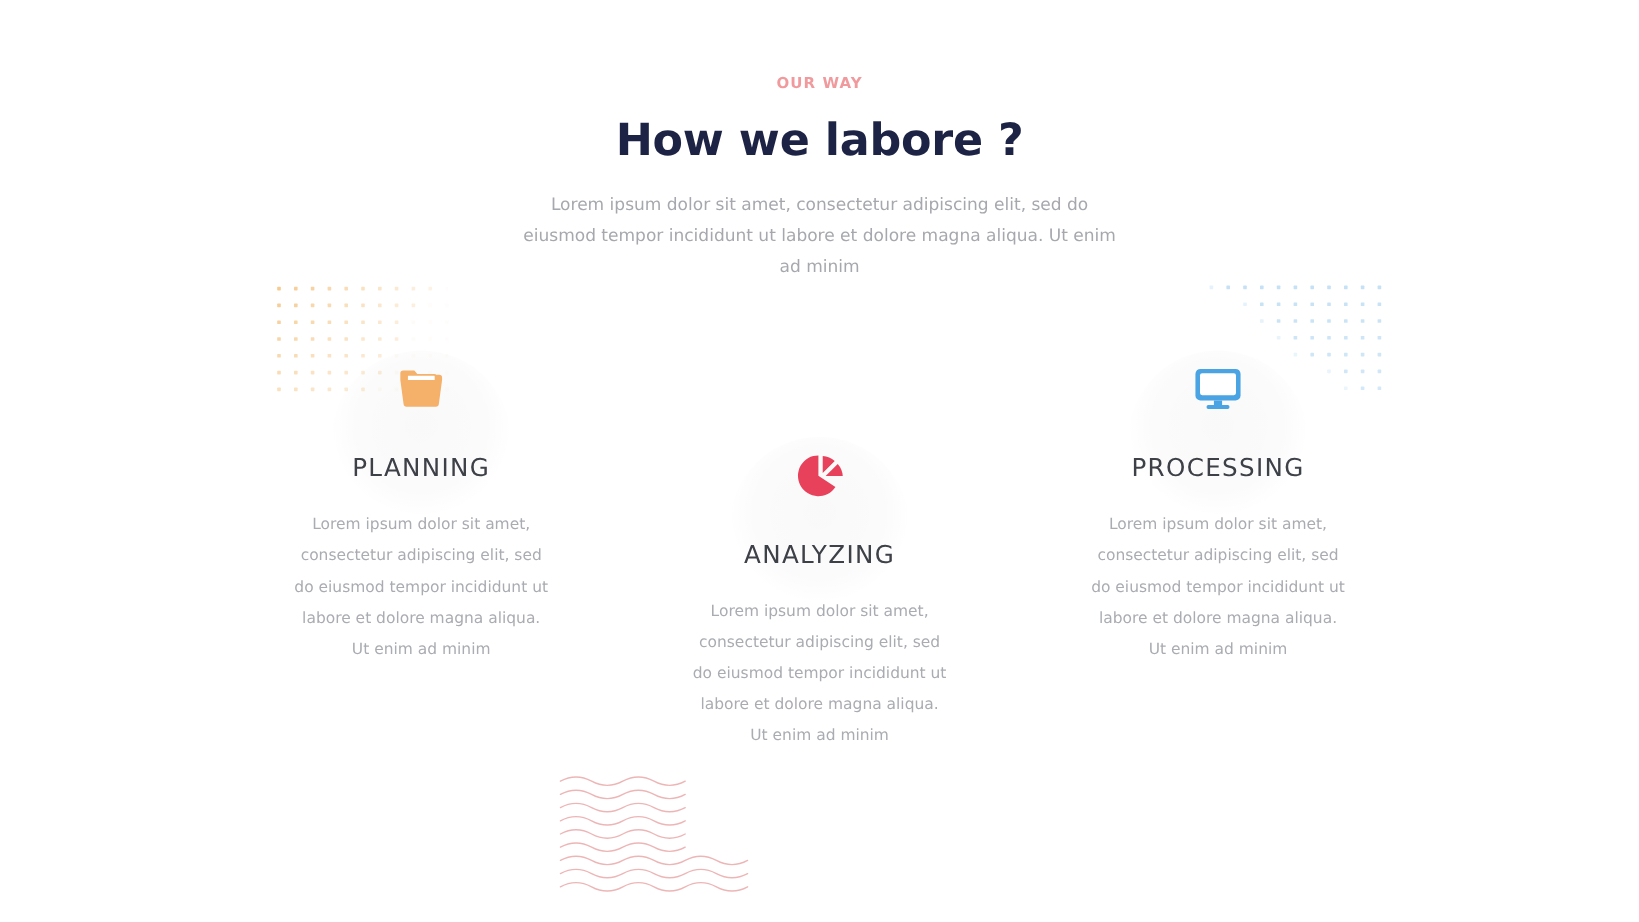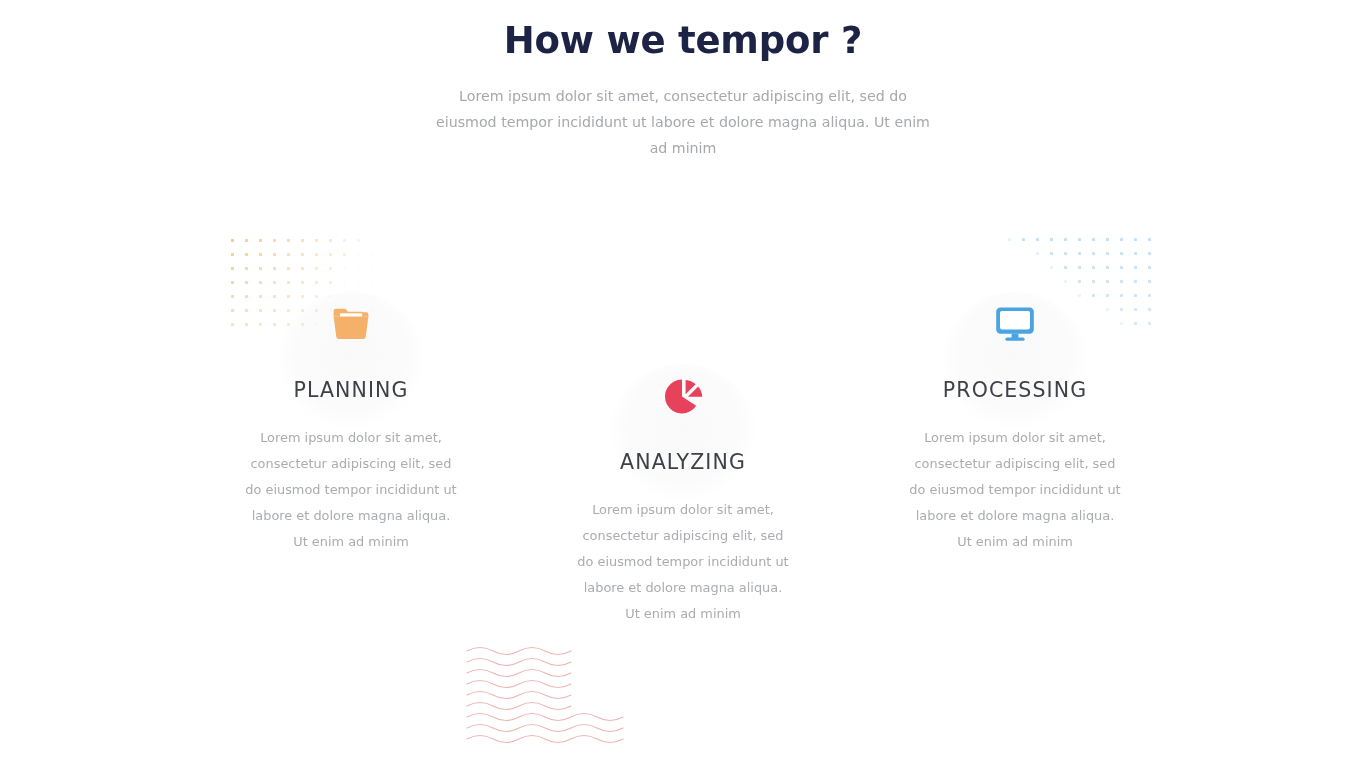--- a/index.html
+++ b/index.html
@@ -136,21 +136,22 @@
     font-size: 12.9px;
     line-height: 26px;
     color: #aaacb1;
     font-weight: 400;
   }
 </style>
 </head>
 <body>
 
 <div class="header">
-  <h1 class="page-title">How we tempor ?</h1>
+  <div class="eyebrow">OUR WAY</div>
+  <h1 class="page-title">How we labore ?</h1>
   <p class="intro">Lorem ipsum dolor sit amet, consectetur adipiscing elit, sed do eiusmod tempor incididunt ut labore et dolore magna aliqua. Ut enim ad minim</p>
 </div>
 
 <div class="dotgrid" id="dots-orange">
     <span class="dot" style="left: 0px; top: 0px; opacity: 0.61;"></span>
     <span class="dot" style="left: 14px; top: 0px; opacity: 0.558;"></span>
     <span class="dot" style="left: 28px; top: 0px; opacity: 0.506;"></span>
     <span class="dot" style="left: 42px; top: 0px; opacity: 0.453;"></span>
     <span class="dot" style="left: 56px; top: 0px; opacity: 0.401;"></span>
     <span class="dot" style="left: 70px; top: 0px; opacity: 0.349;"></span>

